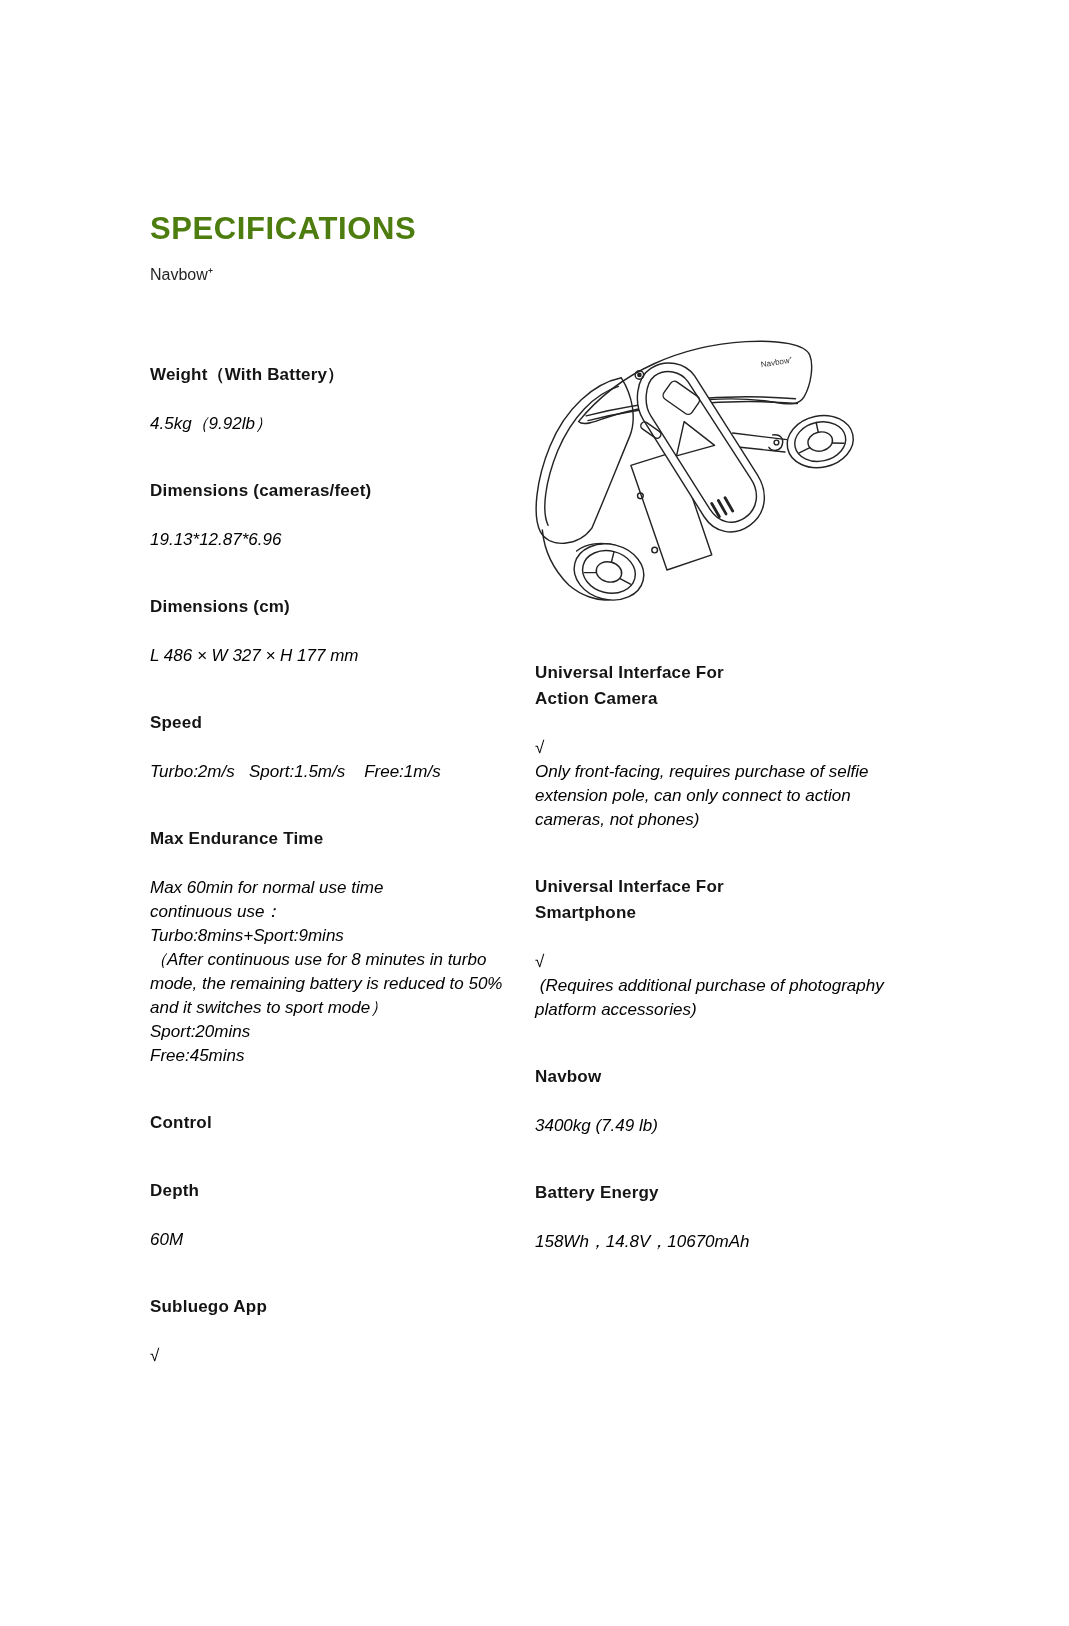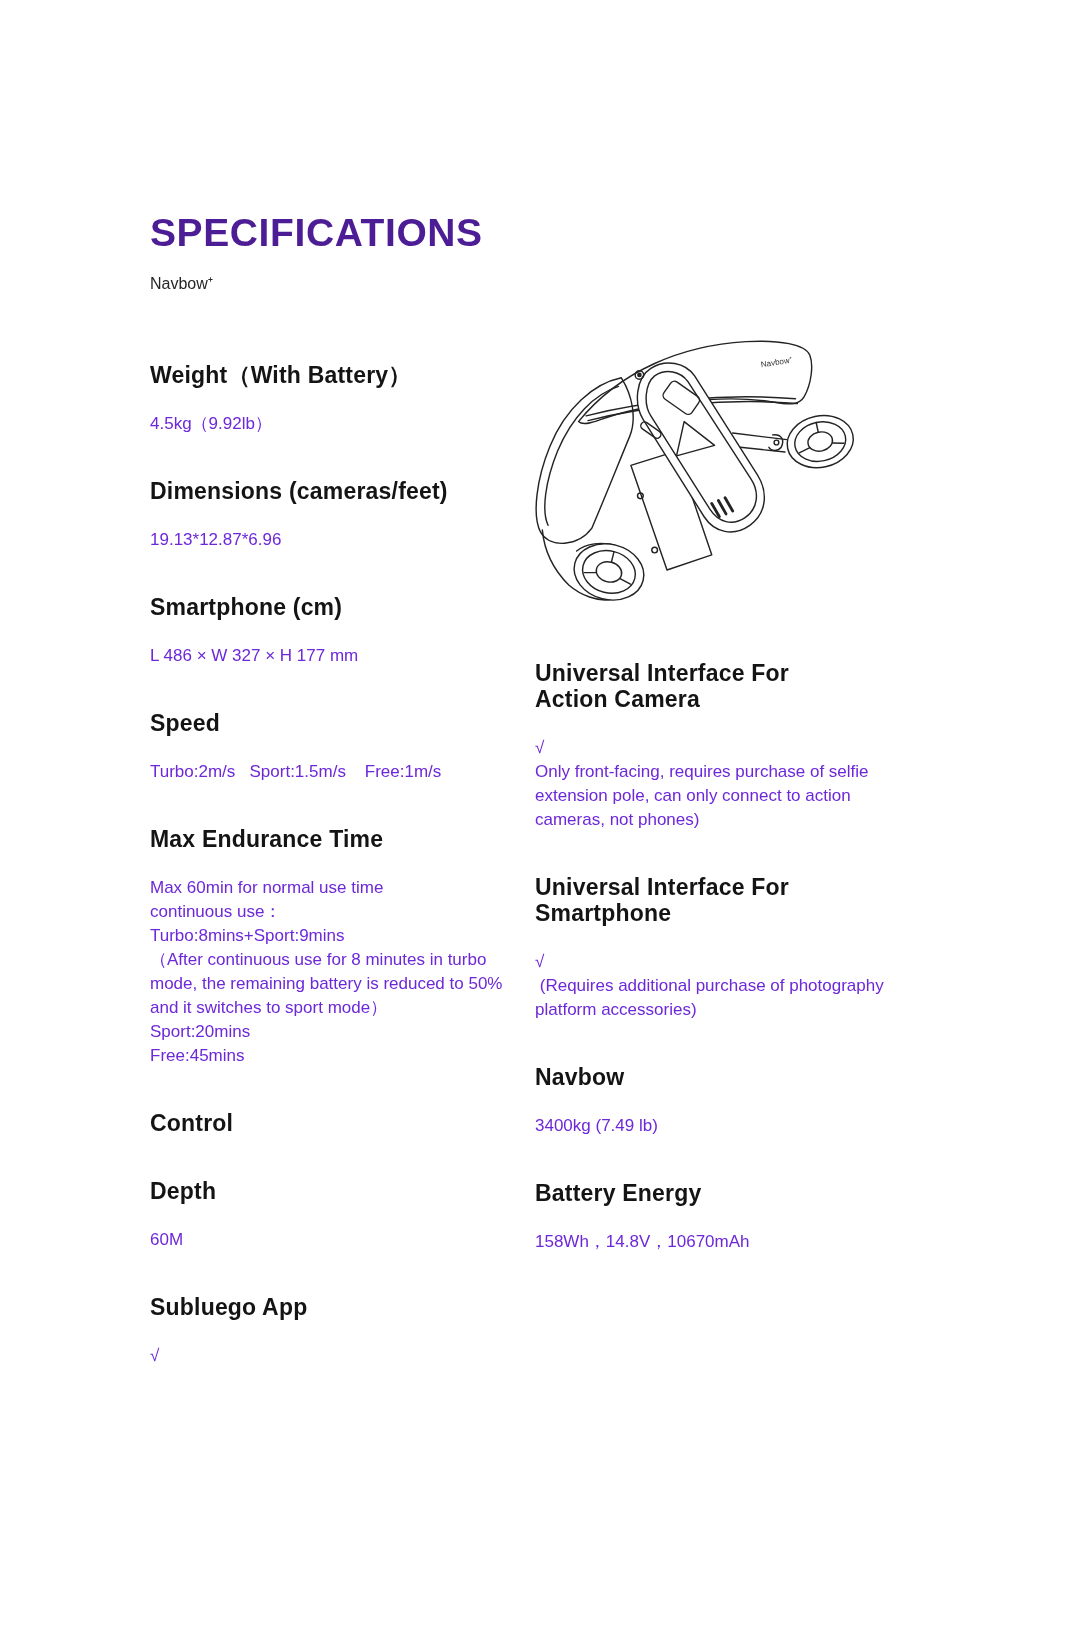--- a/index.html
+++ b/index.html
@@ -7,42 +7,43 @@
     width: 1069px; height: 1626px;
     background: #ffffff;
     font-family: "Liberation Sans", sans-serif;
     position: relative;
     color: #141414;
   }
   .page { position: absolute; inset: 0; overflow: hidden; }
 
   .header { position: absolute; left: 150px; top: 212px; }
   .title {
-    font-size: 39px; font-weight: 800; letter-spacing: 0.6px;
-    color: #4c1d95; line-height: 1.1;
+    font-size: 31px; font-weight: 800; letter-spacing: 0.6px;
+    color: #4d7c0f; line-height: 1.1;
   }
   .subtitle {
     margin-top: 17px; font-size: 16px; font-weight: 500; color: #262626;
   }
 
   .col-left  { position: absolute; left: 150px; top: 362px; width: 360px; }
   .col-right { position: absolute; left: 535px; top: 315px; width: 372px; }
 
   .figure { width: 400px; height: 295px; margin-left: -48px; margin-bottom: 50px; }
   .figure svg { display: block; }
 
   .spec-section { margin-bottom: 42px; }
   .spec-heading {
-    font-size: 23px; line-height: 26px; font-weight: 800;
+    font-size: 17px; line-height: 26px; font-weight: 800;
     color: #141414; margin: 0 0 24px 0; letter-spacing: 0.2px;
     white-space: pre-wrap;
   }
   .spec-line {
-    font-size: 17px; line-height: 24px; color: #6d28d9;
+    font-size: 17px; line-height: 24px; color: #000000;
     white-space: pre-wrap;
+    font-style: italic;
   }
 </style>
 </head>
 <body>
 
 <div class="page">
 
   <div class="header">
     <div class="title">SPECIFICATIONS</div>
     <div class="subtitle">Navbow⁺</div>
@@ -54,21 +55,21 @@
       <h3 class="spec-heading">Weight（With Battery）</h3>
       <div class="spec-line">4.5kg（9.92lb）</div>
     </div>
 
     <div class="spec-section">
       <h3 class="spec-heading">Dimensions (cameras/feet)</h3>
       <div class="spec-line">19.13*12.87*6.96</div>
     </div>
 
     <div class="spec-section">
-      <h3 class="spec-heading">Smartphone (cm)</h3>
+      <h3 class="spec-heading">Dimensions (cm)</h3>
       <div class="spec-line">L 486 × W 327 × H 177 mm</div>
     </div>
 
     <div class="spec-section">
       <h3 class="spec-heading">Speed</h3>
       <div class="spec-line">Turbo:2m/s   Sport:1.5m/s    Free:1m/s</div>
     </div>
 
     <div class="spec-section">
       <h3 class="spec-heading">Max Endurance Time</h3>

